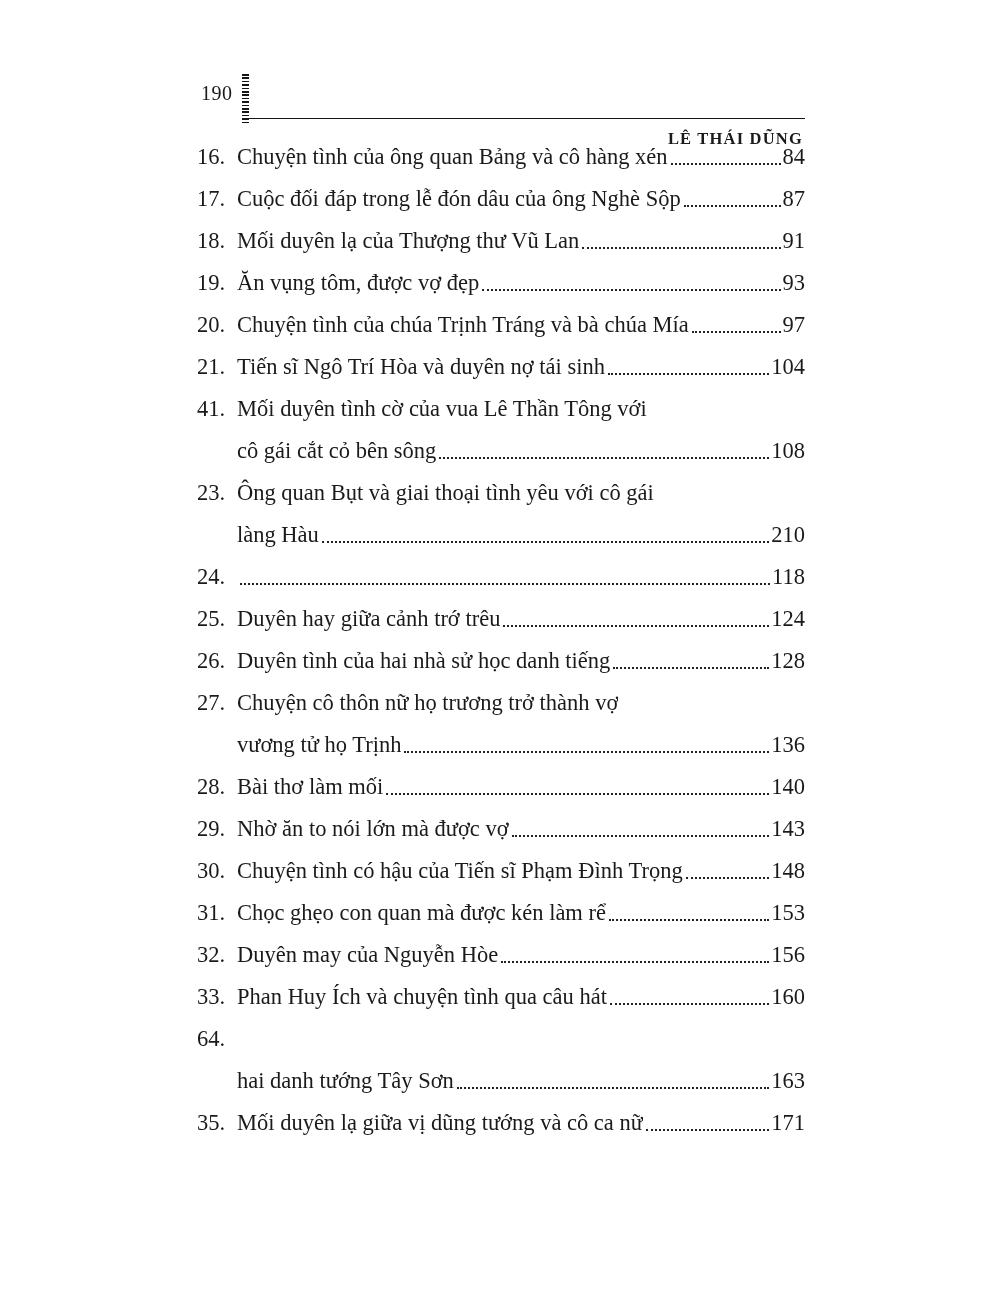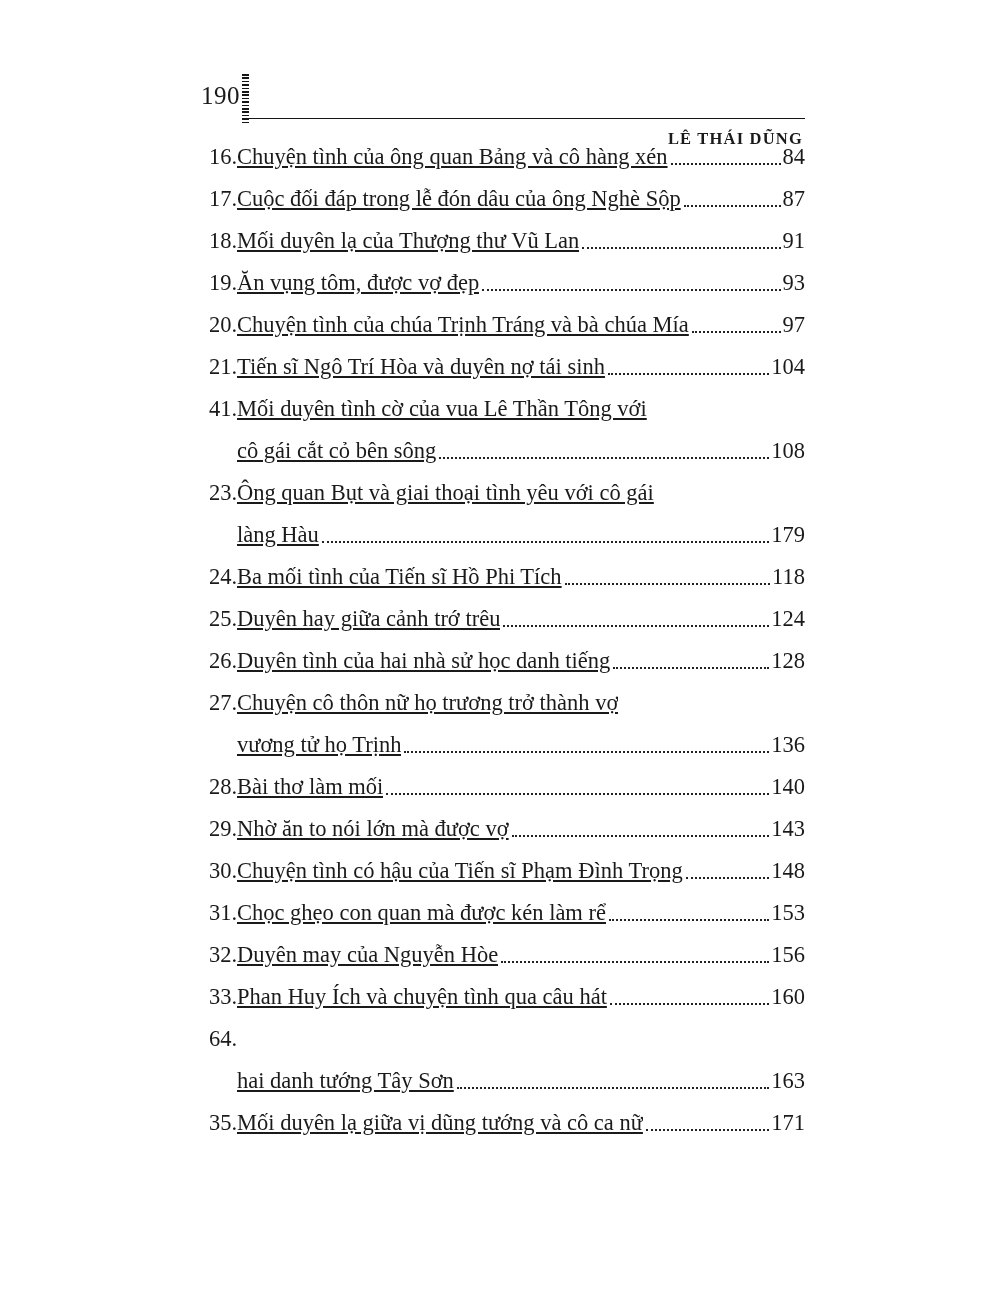--- a/index.html
+++ b/index.html
@@ -25,21 +25,21 @@
     position: absolute;
     left: 197px;
     top: 82px;
     width: 608px;
     height: 38px;
   }
   .folio {
     position: absolute;
     left: 4px;
     top: 0;
-    font-size: 25px;
+    font-size: 20px;
     letter-spacing: 0.5px;
   }
   .header-bar {
     position: absolute;
     left: 45px;
     top: -8px;
     width: 7px;
     height: 50px;
     background: repeating-linear-gradient(
       to bottom,
@@ -72,26 +72,24 @@
   }
   .line {
     display: flex;
     align-items: baseline;
     font-size: 22.5px;
     line-height: 42px;
     white-space: nowrap;
   }
   .num {
     flex: 0 0 40px;
-    text-align: right;
   }
   .text {
     flex: 0 1 auto;
     overflow: hidden;
-    text-decoration: underline;
   }
   .leader {
     flex: 1 1 12px;
     min-width: 12px;
     height: 0;
     align-self: flex-end;
     border-bottom: 2.4px dotted #222222;
     margin: 0 2px 13px 3px;
   }
   .pagenum {
@@ -174,27 +172,26 @@
       </div>
       <div class="entry">
         <div class="line">
           <span class="num">23.</span>
           <span class="text">Ông quan Bụt và giai thoại tình yêu với cô gái</span>
         </div>
         <div class="line">
           <span class="num"></span>
           <span class="text">làng Hàu</span>
           <span class="leader"></span>
-          <span class="pagenum">179</span>
+          <span class="pagenum">210</span>
         </div>
       </div>
       <div class="entry">
         <div class="line">
           <span class="num">24.</span>
-          <span class="text">Ba mối tình của Tiến sĩ Hồ Phi Tích</span>
           <span class="leader"></span>
           <span class="pagenum">118</span>
         </div>
       </div>
       <div class="entry">
         <div class="line">
           <span class="num">25.</span>
           <span class="text">Duyên hay giữa cảnh trớ trêu</span>
           <span class="leader"></span>
           <span class="pagenum">124</span>

